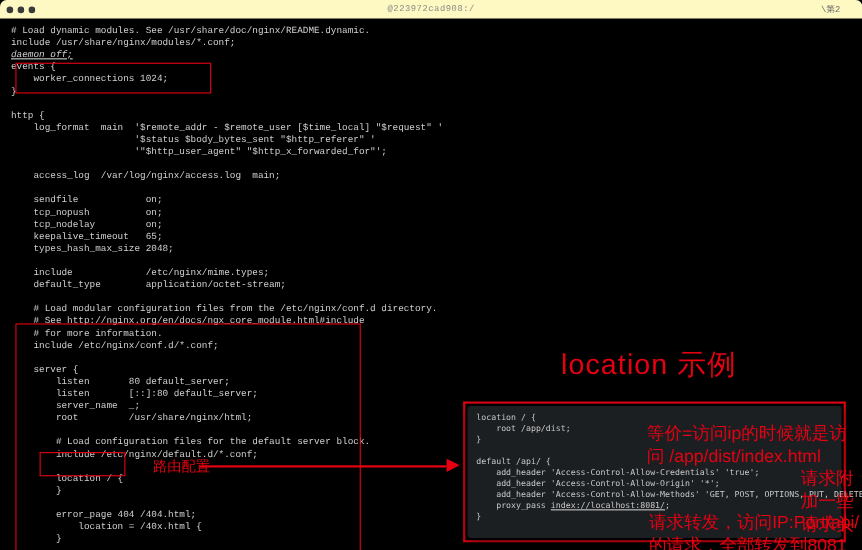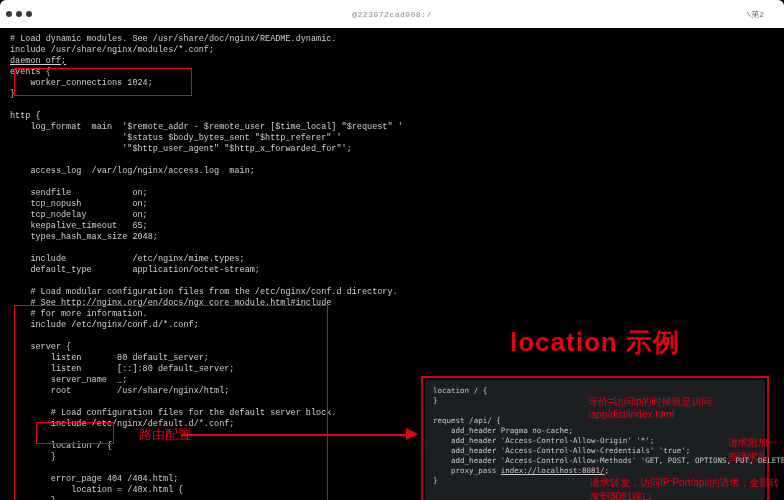--- a/index.html
+++ b/index.html
@@ -2,50 +2,50 @@
 <html><head>
 <meta charset="utf-8">
 <style>
   * { margin: 0; padding: 0; box-sizing: border-box; }
   html, body { width: 784px; height: 500px; background: #000; overflow: hidden; font-family: Menlo, Consolas, "Courier New", monospace; }
   .window {
     position: absolute; top: 0; left: 0; width: 784px; height: 500px;
     background: #0b0b0b; border-radius: 6px; overflow: hidden;
   }
   .titlebar {
-    height: 28px; background: #ffffff; display: flex; align-items: center;
+    height: 17px; background: #fef9c3; display: flex; align-items: center;
     padding: 0 6px; position: relative;
   }
   .traffic { display: flex; gap: 4px; }
   .dot { width: 6px; height: 6px; border-radius: 50%; background: #3a3a3a; }
   .title { position: absolute; left: 50%; transform: translateX(-50%); color: #888; font-size: 8px; letter-spacing: .5px; }
   .title-right { position: absolute; right: 20px; color: #666; font-size: 8px; }
   .content {
     position: relative; width: 100%; height: calc(100% - 12px);
     background: #000; padding: 6px 10px 10px 10px;
   }
   .code {
     color: #d0d0d0; font-size: 8.5px; line-height: 11px; white-space: pre;
     letter-spacing: 0;
   }
-  .underline { text-decoration: underline; }
+  .underline { text-decoration: underline; font-style: italic; }
   
   .redbox { position: absolute; border: 1.5px solid #e60012; }
   .box-events   { left: 14px; top: 40px;  width: 178px; height: 28px; }
   .box-server   { left: 14px; top: 277px; width: 314px; height: 210px; }
   .box-location { left: 36px; top: 394px; width: 78px;  height: 22px; }
   .box-example  { left: 421px; top: 348px; width: 348px; height: 128px; border-width: 2px; }
   
   .heading {
     position: absolute; left: 510px; top: 297px;
-    color: #e60012; font-size: 26px; font-weight: 700; letter-spacing: 1px;
+    color: #e60012; font-size: 26px; font-weight: 400; letter-spacing: 1px;
     font-family: "PingFang SC", "Microsoft YaHei", sans-serif;
   }
   
-  .anno { position: absolute; color: #e60012; font-size: 10px; font-family: "PingFang SC","Microsoft YaHei",sans-serif; }
+  .anno { position: absolute; color: #e60012; font-size: 16px; font-family: "PingFang SC","Microsoft YaHei",sans-serif; }
   .anno1 { left: 139px; top: 398px; font-size: 13px; }
   .anno2 { left: 588px; top: 367px; }
   .anno3 { left: 590px; top: 417px; margin-top: 31px; }
   .anno4 { left: 684px; top: 408px; margin-left: 44px; }
   
   .arrow { position: absolute; left: 182px; top: 402px; width: 240px; height: 10px; }
   .arrow-line { position: absolute; left: 0; top: 4px; width: 224px; height: 2px; background: #e60012; }
   .arrow-head { position: absolute; left: 224px; top: -2px; width: 0; height: 0;
                 border-left: 12px solid #e60012; border-top: 6px solid transparent; border-bottom: 6px solid transparent; }
   
@@ -84,26 +84,26 @@
     <div class="anno anno1">路由配置</div>
 
     <div class="arrow">
       <div class="arrow-line"></div>
       <div class="arrow-head"></div>
     </div>
 
     <div class="example">
       <div id="example-code">
           <div class="eline">location / {</div>
+          <div class="eline">    root /app/dist;</div>
           <div class="eline">}</div>
           <div class="eline"> </div>
-          <div class="eline">request /api/ {</div>
-          <div class="eline">    add_header Pragma no-cache;</div>
+          <div class="eline">default /api/ {</div>
+          <div class="eline">    add_header 'Access-Control-Allow-Credentials' 'true';</div>
           <div class="eline">    add_header 'Access-Control-Allow-Origin' '*';</div>
-          <div class="eline">    add_header 'Access-Control-Allow-Credentials' 'true';</div>
           <div class="eline">    add_header 'Access-Control-Allow-Methods' 'GET, POST, OPTIONS, PUT, DELETE';</div>
           <div class="eline">    proxy_pass <span class="under">index://localhost:8081/</span>;</div>
           <div class="eline">}</div>
         </div>
     </div>
     <div class="anno anno2">等价=访问ip的时候就是访问 /app/dist/index.html</div>
     <div class="anno anno3">请求转发，访问IP:Port/api/的请求，全部转发到8081端口</div>
     <div class="anno anno4">请求附加一些请求头</div>
   </div>
 </div>

